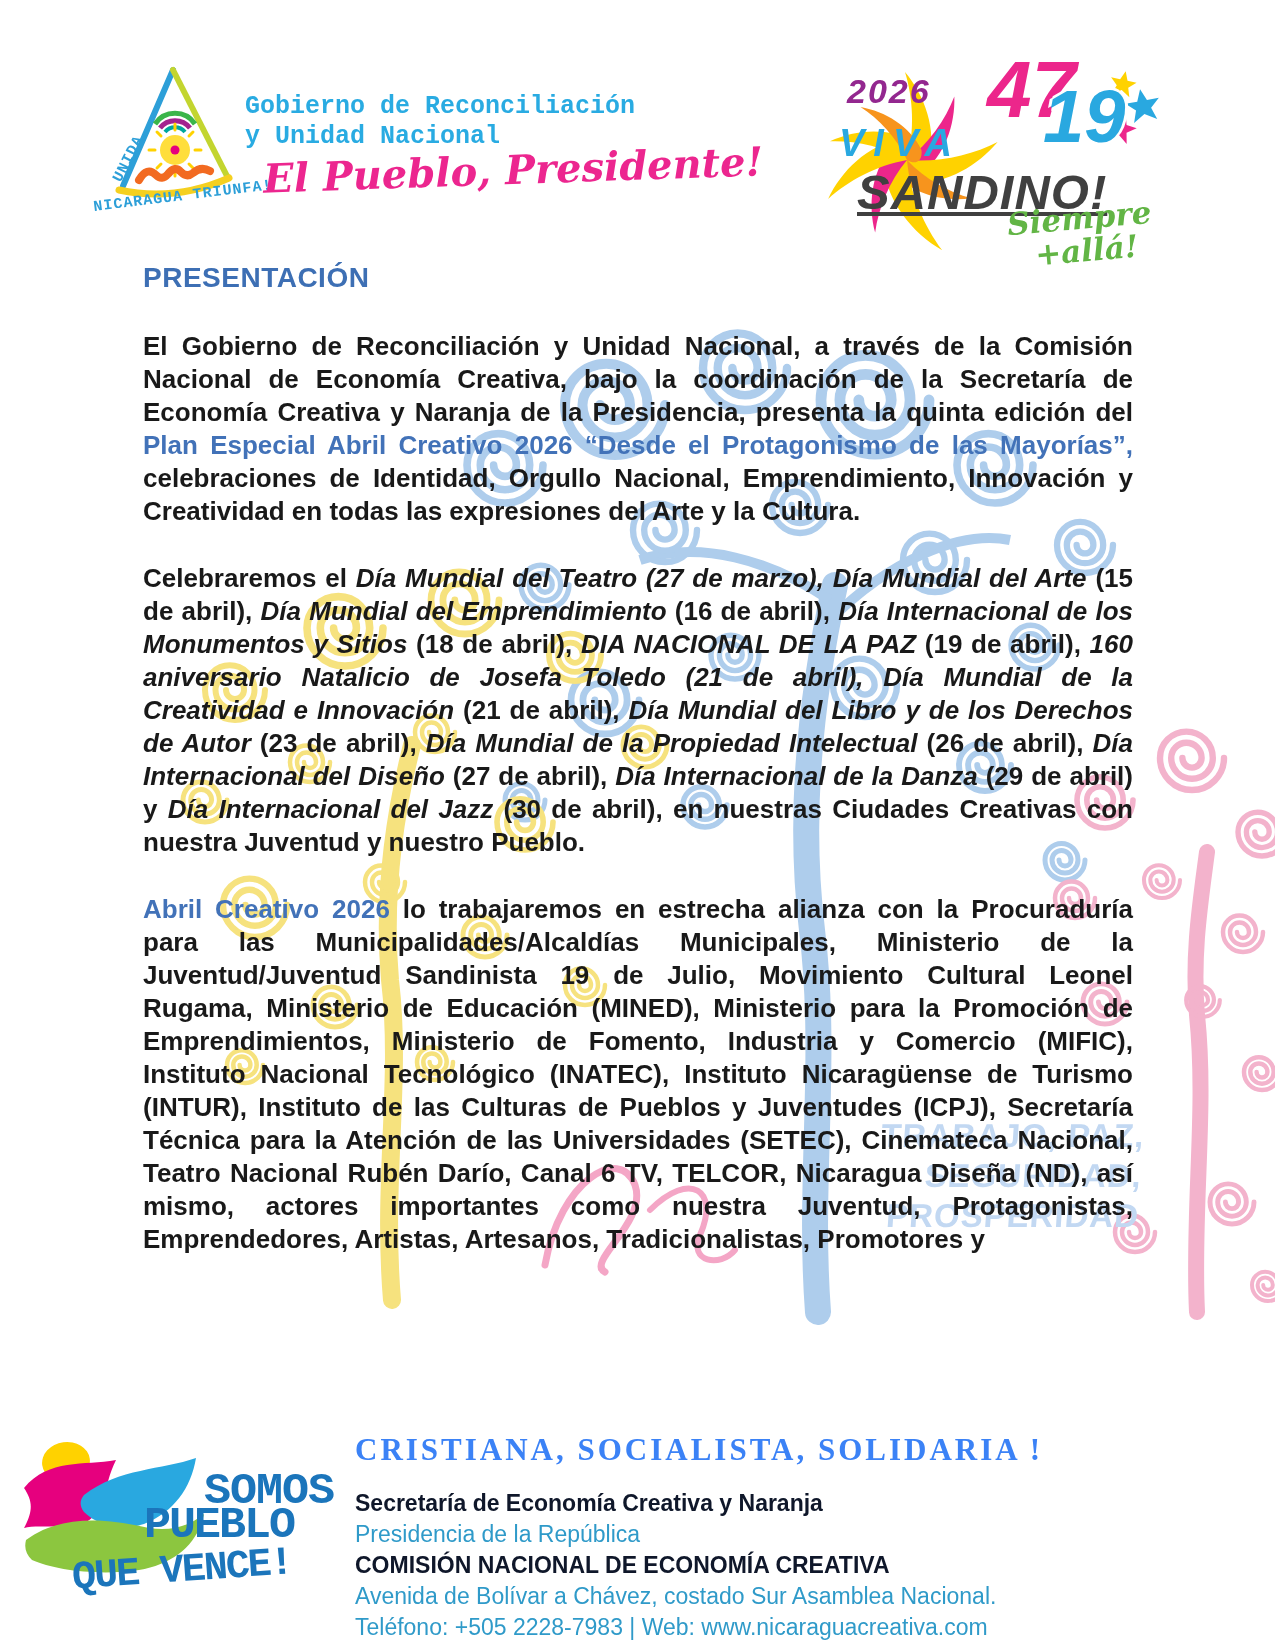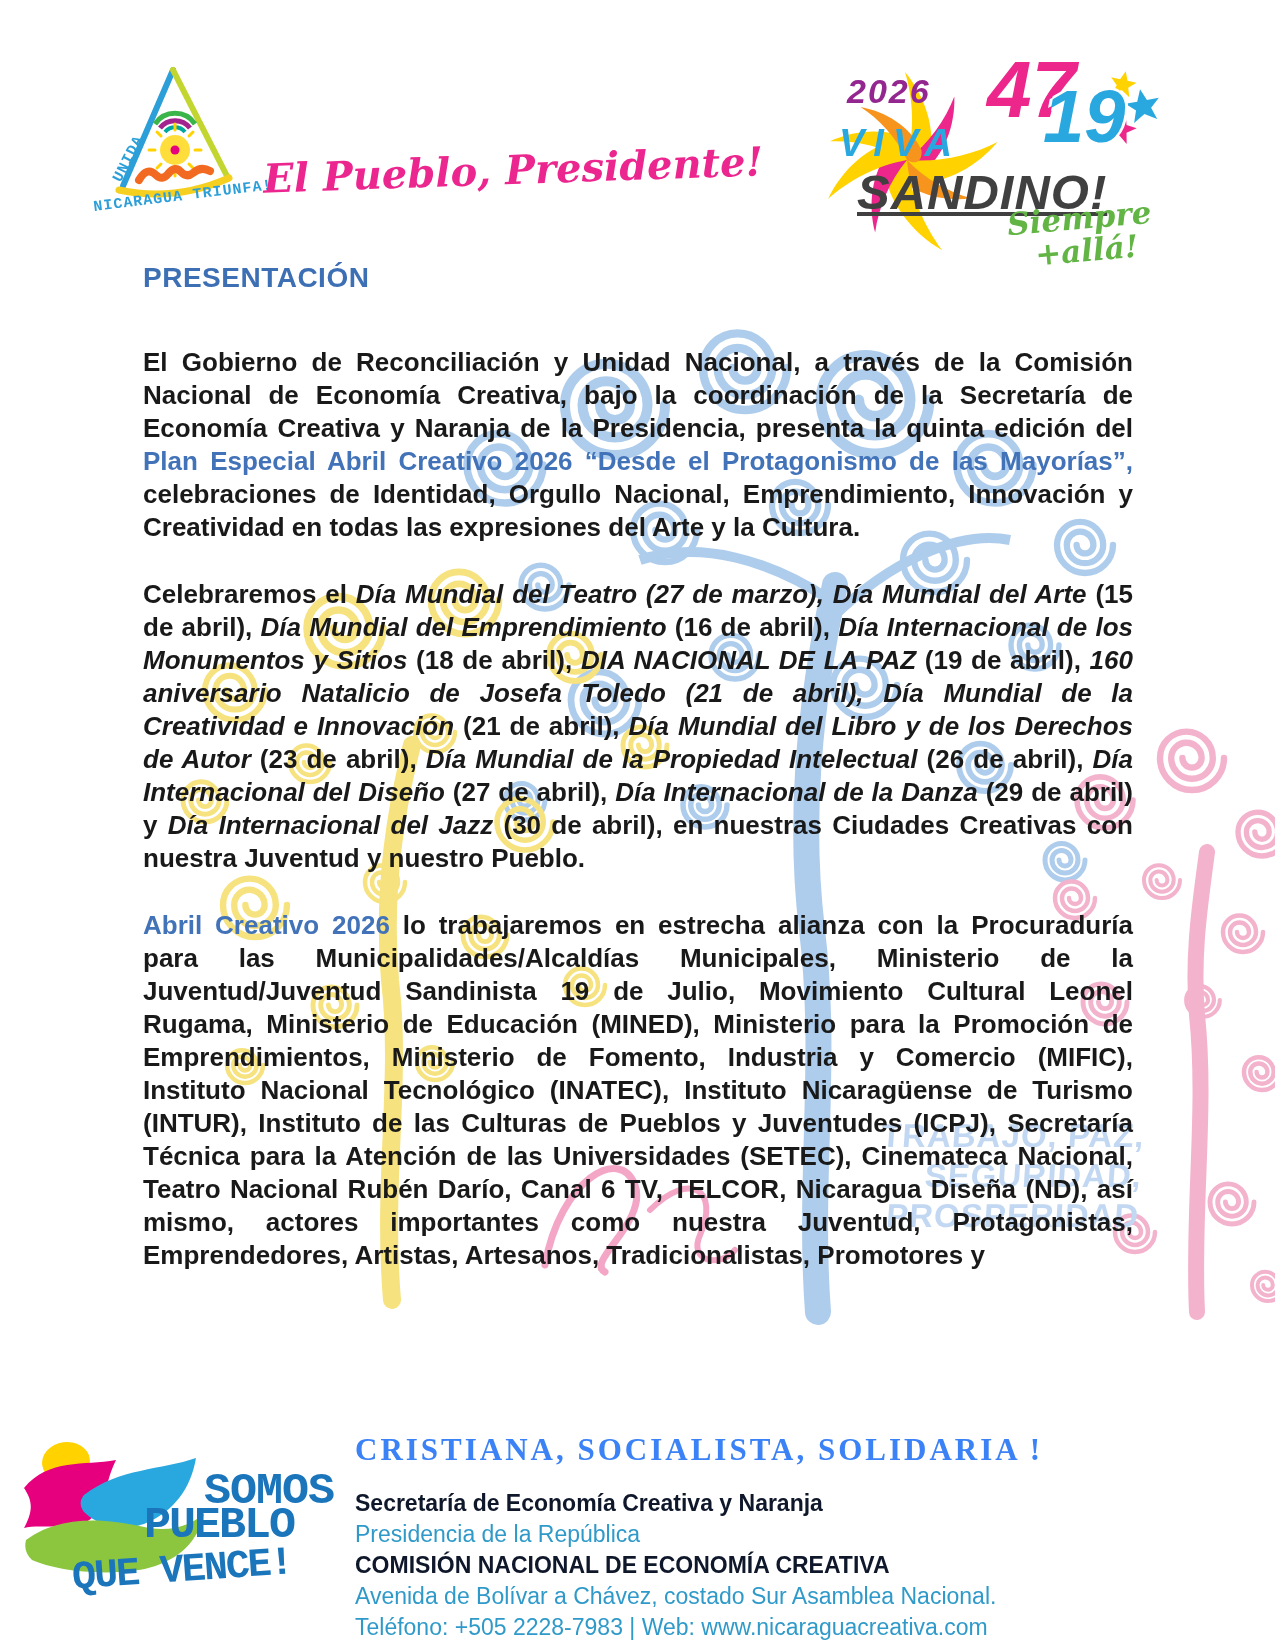--- a/index.html
+++ b/index.html
@@ -43,21 +43,21 @@
   .c-year { position:absolute; left:52px; top:24px; font-size:34px; font-weight:700; font-style:italic; color:#93278f; letter-spacing:2px; }
   .c-47   { position:absolute; left:192px; top:-4px; font-size:80px; font-weight:700; font-style:italic; color:#ec268b; }
   .c-19   { position:absolute; left:248px; top:26px; font-size:74px; font-weight:700; font-style:italic; color:#29a8e0;
             text-shadow:-3px 0 #fff,3px 0 #fff,0 -3px #fff,0 3px #fff;text-align:center; }
   .c-viva { position:absolute; left:44px; top:74px; font-size:38px; font-weight:700; font-style:italic; color:#29a8e0; letter-spacing:9px; }
   .c-sandino { position:absolute; left:62px; top:116px; font-size:49px; font-weight:700; font-style:italic; color:#404040; letter-spacing:1px;text-decoration:underline; }
   .c-tag1 { position:absolute; left:212px; top:152px; font-family:"DejaVu Serif", serif; font-style:italic; font-weight:700; font-size:31px; color:#62b545; transform:rotate(-5deg); }
   .c-tag2 { position:absolute; left:240px; top:184px; font-family:"DejaVu Serif", serif; font-style:italic; font-weight:700; font-size:31px; color:#62b545; transform:rotate(-5deg); }
   
   .doc { position:absolute; left:143px; top:262px; width:990px; z-index:2; }
-  .doc-heading { font-size:28px; font-weight:700; color:#3d6fb4; letter-spacing:0.5px; margin-bottom:52px; }
+  .doc-heading { font-size:28px; font-weight:700; color:#3d6fb4; letter-spacing:0.5px; margin-bottom:36px; }
   .para {
     font-size:26px; line-height:33px; font-weight:700; color:#191919;
     text-align:justify; margin-bottom:34px;
   }
   .run.italic { font-style:italic; }
   .run.blue { color:#4272b8; }
   
   .footer-logo { position:absolute; left:22px; top:1398px; width:330px; height:230px; z-index:2;
                  font-family:"Liberation Mono", monospace; font-weight:700; color:#1b75bb; }
   .footer-logo svg { position:absolute; left:2px; top:42px; }
@@ -170,20 +170,24 @@
       <path d="M66 78 l-4 -4"></path>
         <path d="M94 78 l4 -4"></path>
         <path d="M66 106 l-4 4"></path>
         <path d="M94 106 l4 4"></path>
     </g>
     <circle cx="80" cy="92" r="4.5" fill="#e6007e"></circle>
     <path d="M44 122 q8 -14 17 -5 q6 6 12 -1 q7 -9 13 -2 q6 6 12 1 q8 -7 17 -2" stroke="#f26a21" stroke-width="8" stroke-linecap="round" fill="none"></path>
   </svg>
   <span class="unida">UNIDA,</span>
   <span class="triumph">NICARAGUA TRIUNFA!</span>
+  <div class="gov-name">
+    <div>Gobierno de Reconciliación</div>
+    <div>y Unidad Nacional</div>
+  </div>
   <span class="gov-slogan">El Pueblo, Presidente!</span>
 </div>
 
 <div class="campaign-logo">
   <svg class="flames" width="390" height="220" viewBox="0 0 390 220">
     <defs>
       <path id="petal" d="M0 0 C8 -30 6 -62 -2 -88 C18 -64 30 -30 22 2 C14 14 4 12 0 0 Z"></path>
       <path id="star" d="M0,-10 L2.9,-3.1 10,-3.1 4.5,1.9 6.9,9 0,4.8 -6.9,9 -4.5,1.9 -10,-3.1 -2.9,-3.1 Z"></path>
     </defs>
     <g transform="translate(112,112)">

